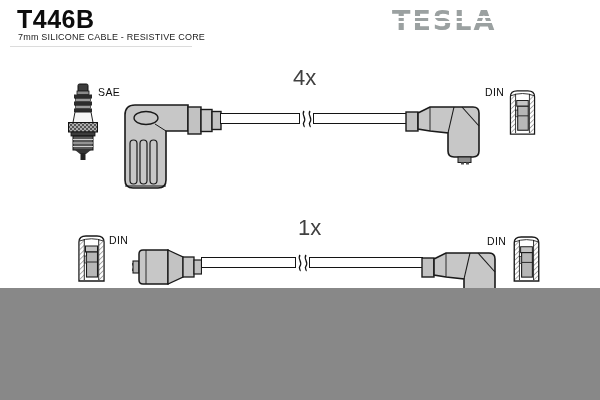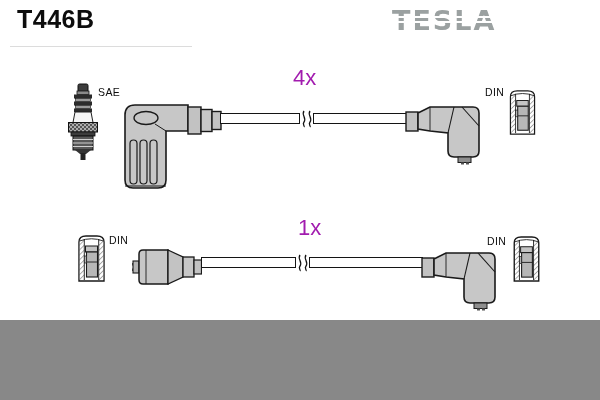--- a/index.html
+++ b/index.html
@@ -1,36 +1,36 @@
 <!DOCTYPE html>
 <html><head>
 <meta charset="utf-8">
 <style>
   * { margin:0; padding:0; box-sizing:border-box; }
   body { background:#888; font-family:"Liberation Sans", sans-serif; }
   .canvas {
-    position:relative; width:600px; height:320px; background:#ffffff;
+    position:relative; width:600px; height:288px; background:#ffffff;
     margin:0 auto; overflow:hidden;
   }
   .abs { position:absolute; }
   .part-number {
     left:17px; top:5px; font-size:25px; font-weight:bold;
     letter-spacing:0.5px; color:#0d0d0d;
   }
   .subtitle {
     left:18px; top:32px; font-size:9px; letter-spacing:0.2px; color:#222;
   }
   .logo-wrap { left:392px; top:6px; width:110px; height:30px; }
   .logo-text {
     font-family:"DejaVu Sans", sans-serif; font-size:27px; font-weight:800;
     color:#9ba1a1; letter-spacing:2px; line-height:30px;
   }
   .logo-stripe { position:absolute; left:0; right:10px; height:2px; background:#ffffff; }
   .header-rule { left:10px; top:46px; width:182px; height:1px; background:#dcdcdc; }
-  .qty-label { font-size:22px; color:#a21caf; }
+  .qty-label { font-size:22px; color:#404040; }
   .conn-label { font-size:10.5px; font-weight:normal; color:#0d0d0d; letter-spacing:0.4px; }
   .cable {
     background:#ffffff; border:1.2px solid #141414; height:11px;
   }
 </style>
 </head>
 <body>
 
 <svg width="0" height="0" style="position:absolute" aria-hidden="true">
   <defs>
@@ -41,20 +41,21 @@
     <pattern id="xhatch" width="4" height="4" patternUnits="userSpaceOnUse">
       <rect width="4" height="4" fill="#adadad"></rect>
       <path d="M0,0 L4,4 M4,0 L0,4" stroke="#4a4a4a" stroke-width="0.9"></path>
     </pattern>
   </defs>
 </svg>
 
 <div class="canvas">
 
   <div class="abs part-number">T446B</div>
+  <div class="abs subtitle">7mm SILICONE CABLE - RESISTIVE CORE</div>
 
   <div class="abs logo-wrap">
     <span class="logo-text">TESLA</span>
     <div class="logo-stripe" style="top:10px"></div>
     <div class="logo-stripe" style="top:15px"></div>
   </div>
 
   <div class="abs header-rule"></div>
 
   <div class="abs qty-label" style="left:293px; top:65px;">4x</div>

